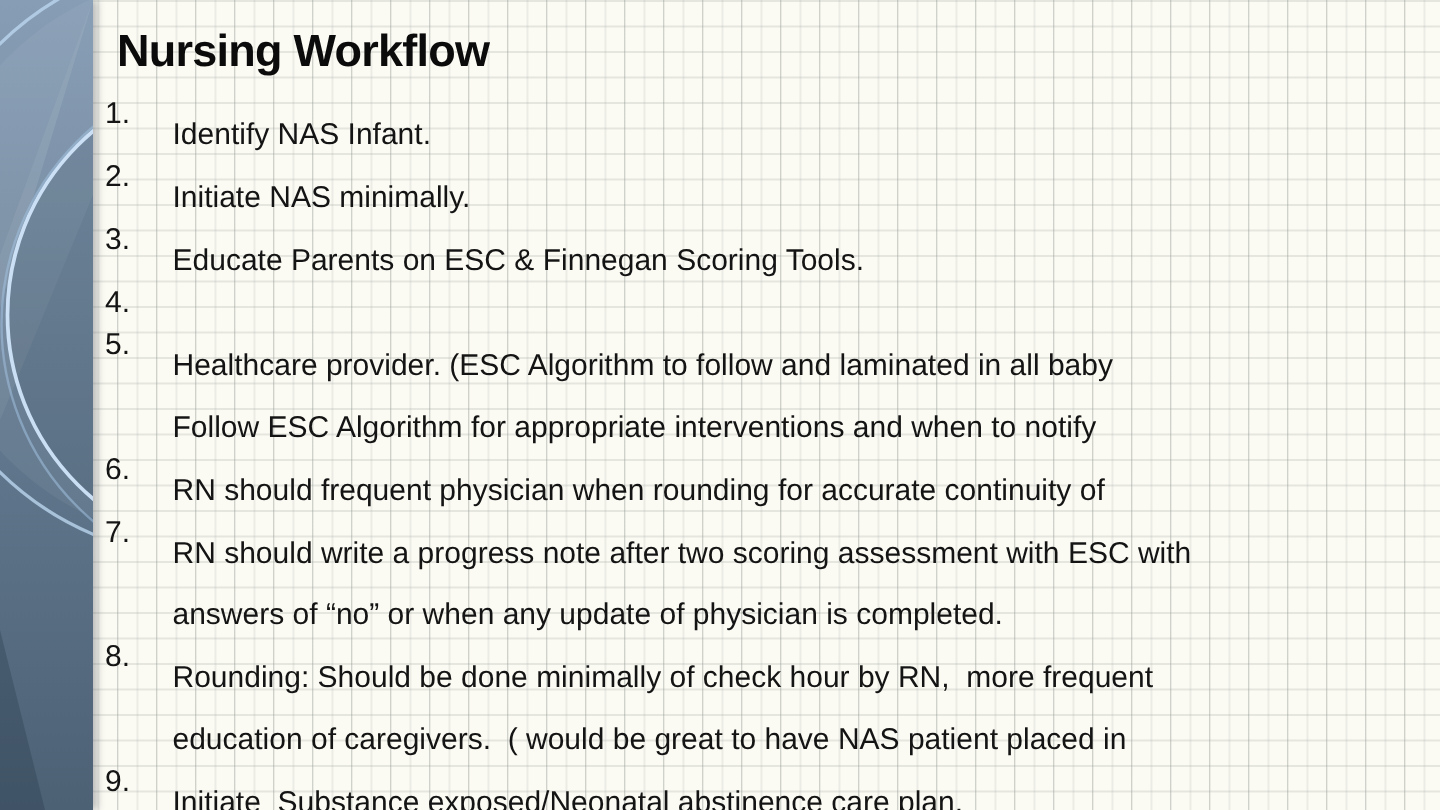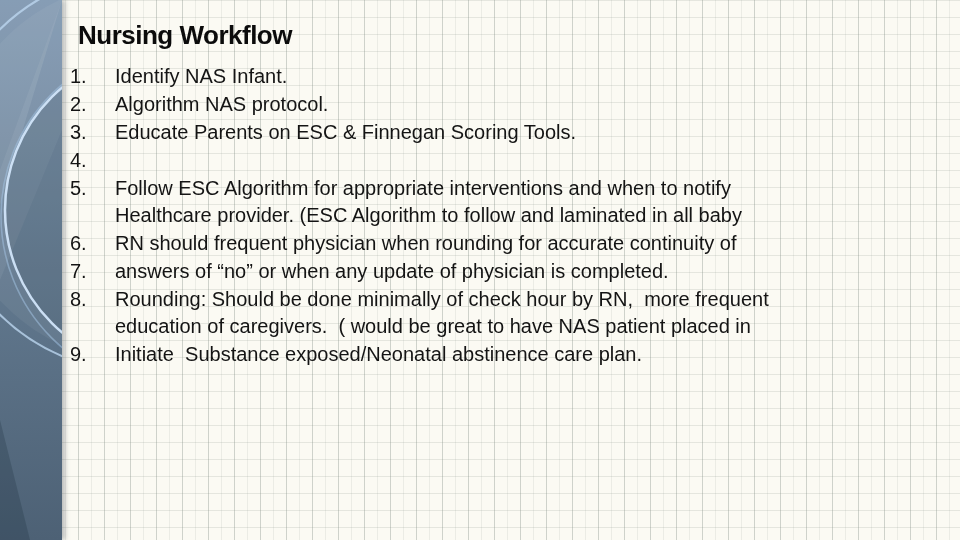--- a/index.html
+++ b/index.html
@@ -30,35 +30,35 @@
   .sidebar svg { display: block; }
   .content {
     position: absolute;
     left: 70px;
     top: 14px;
     width: 820px;
     color: #141414;
   }
   .title {
     margin: 0 0 7px 8px;
-    font-size: 26px;
+    font-size: 30px;
     line-height: 42px;
     font-weight: bold;
     color: #0b0b0b;
     letter-spacing: -0.5px;
   }
   .list { font-size: 20px; line-height: 27px; }
   .item { display: flex; margin-bottom: 1px; }
   .num {
     flex: none;
     width: 45px;
     white-space: pre;
   }
   .lines { flex: 1 1 auto; min-width: 0; }
-  .line { white-space: pre; }
+  .line { white-space: pre; margin-top: 14px; }
 </style>
 </head>
 <body>
 
 <div class="slide">
 
   <div class="sidebar">
     <svg width="62" height="540" viewBox="0 0 62 540">
       <defs>
         <linearGradient id="barGrad" x1="0" y1="0" x2="0" y2="1">
@@ -90,55 +90,56 @@
   <div class="item">
     <div class="num">1.</div>
     <div class="lines">
             <div class="line">Identify NAS Infant.</div>
           </div>
   </div>
 
   <div class="item">
     <div class="num">2.</div>
     <div class="lines">
-            <div class="line">Algorithm NAS protocol.</div>
+            <div class="line">Initiate NAS minimally.</div>
           </div>
   </div>
 
   <div class="item">
     <div class="num">3.</div>
     <div class="lines">
             <div class="line">Educate Parents on ESC &amp; Finnegan Scoring Tools.</div>
           </div>
   </div>
 
   <div class="item">
     <div class="num">4.</div>
     <div class="lines">
           </div>
   </div>
 
   <div class="item">
     <div class="num">5.</div>
     <div class="lines">
+            <div class="line">Healthcare provider. (ESC Algorithm to follow and laminated in all baby</div>
             <div class="line">Follow ESC Algorithm for appropriate interventions and when to notify</div>
-            <div class="line">Healthcare provider. (ESC Algorithm to follow and laminated in all baby</div>
           </div>
   </div>
 
   <div class="item">
     <div class="num">6.</div>
     <div class="lines">
             <div class="line">RN should frequent physician when rounding for accurate continuity of</div>
           </div>
   </div>
 
   <div class="item">
     <div class="num">7.</div>
     <div class="lines">
+            <div class="line">RN should write a progress note after two scoring assessment with ESC with</div>
             <div class="line">answers of “no” or when any update of physician is completed.</div>
           </div>
   </div>
 
   <div class="item">
     <div class="num">8.</div>
     <div class="lines">
             <div class="line">Rounding: Should be done minimally of check hour by RN,  more frequent</div>
             <div class="line">education of caregivers.  ( would be great to have NAS patient placed in</div>
           </div>

